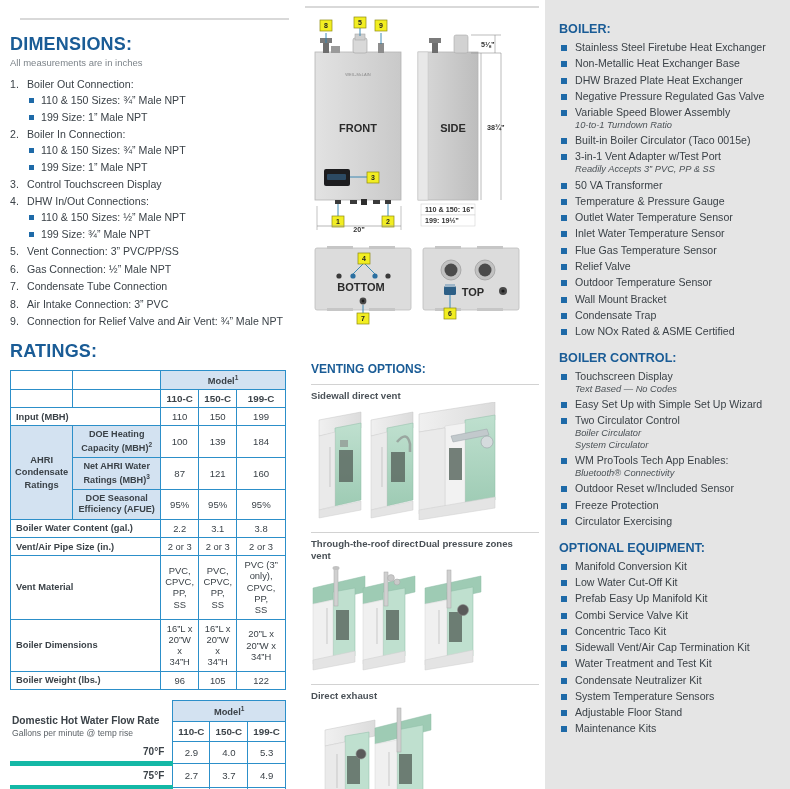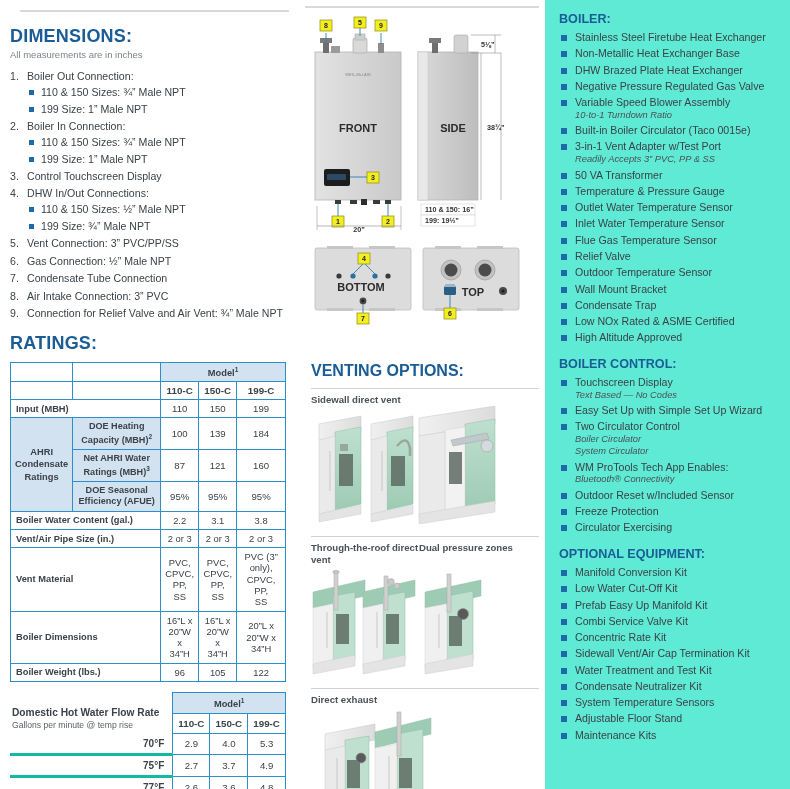--- a/index.html
+++ b/index.html
@@ -7,23 +7,23 @@
     width:790px;height:789px;
     background:#ffffff;
     font-family:"Liberation Sans","DejaVu Sans",sans-serif;
     color:#3b4248;
     overflow:hidden;
     position:relative;
   }
   .page{position:relative;width:790px;height:789px;display:flex;}
 
   
-  .col-left{width:305px;position:relative;padding:4px 10px;box-sizing:border-box;}
+  .col-left{width:305px;position:relative;padding:12px 10px;box-sizing:border-box;}
   .col-mid{width:240px;position:relative;box-sizing:border-box;}
-  .col-right{width:245px;background:#5eead4;box-sizing:border-box;padding:6px 8px 0 14px;position:relative;}
+  .col-right{width:245px;background:#e5e5e5;box-sizing:border-box;padding:16px 8px 0 14px;position:relative;}
 
   .toprule{height:2px;background:#d9d9d9;margin:6px 0 0 0;}
   .col-left .toprule{margin-left:10px;margin-right:6px;}
 
   h1.sec{
     color:#1a5c96;font-size:18px;font-weight:bold;letter-spacing:.2px;
     margin:14px 0 2px 0;font-family:"Liberation Sans",sans-serif;
   }
   .sub-note{font-size:9.5px;color:#7d848a;margin:0 0 10px 0;}
 
@@ -46,26 +46,26 @@
   .ahri{background:#d3e2f1;font-weight:bold;font-size:9.3px;text-align:center;line-height:1.35;}
   .subhead{background:#d3e2f1;font-weight:bold;font-size:9.1px;text-align:left;line-height:1.25;padding-left:5px;}
   .multiline{line-height:1.2;font-size:9.4px;}
   .blankcell{border:none;}
   sup{font-size:6.5px;vertical-align:super;}
 
   .dhw-title{font-weight:bold;font-size:10.2px;line-height:1.25;text-align:left;}
   .dhw-note{font-weight:normal;font-size:8.6px;color:#5b6166;}
   table.dhw{border-collapse:collapse;font-size:9.6px;width:276px;margin-top:10px;}
   table.dhw td,table.dhw th{border:1px solid #2c8fc9;padding:4px;text-align:center;color:#3b4248;}
-  table.dhw .rowlab{text-align:right;font-weight:bold;border:none;border-bottom:3px solid #14b8a6;padding-right:8px;font-size:10px;}
+  table.dhw .rowlab{text-align:right;font-weight:bold;border:none;border-bottom:5px solid #14b8a6;padding-right:8px;font-size:10px;}
   table.dhw .titlecell{border:none;text-align:left;vertical-align:bottom;padding-left:2px;}
 
   
   .drawing-wrap{position:relative;width:240px;height:340px;}
-  .vent-head{color:#1a5c96;font-size:16px;font-weight:bold;margin:14px 0 0 6px;}
+  .vent-head{color:#1a5c96;font-size:12px;font-weight:bold;margin:14px 0 0 6px;}
   .vrule{height:1px;background:#d2d2d2;margin:8px 6px 5px 6px;}
   .vlabel{font-size:9.6px;font-weight:bold;color:#4a5157;margin:0 0 0 6px;line-height:1.25;}
 
   
   h2.rsec{color:#1a5c96;font-size:12.6px;font-weight:bold;margin:6px 0 5px 0;}
   ul.rlist{list-style:none;margin:0 0 12px 0;padding:0;font-size:10.6px;color:#3b4248;}
   ul.rlist li{position:relative;padding-left:16px;margin-bottom:2.5px;line-height:1.3;}
   ul.rlist li:before{content:"";position:absolute;left:2px;top:4px;width:6px;height:6px;background:#1e6aa8;}
   ul.rlist li .it{display:block;font-style:italic;font-size:9.3px;color:#4b5257;line-height:1.28;}
 
@@ -485,41 +485,40 @@
         <li><span>50 VA Transformer</span></li>
         <li><span>Temperature &amp; Pressure Gauge</span></li>
         <li><span>Outlet Water Temperature Sensor</span></li>
         <li><span>Inlet Water Temperature Sensor</span></li>
         <li><span>Flue Gas Temperature Sensor</span></li>
         <li><span>Relief Valve</span></li>
         <li><span>Outdoor Temperature Sensor</span></li>
         <li><span>Wall Mount Bracket</span></li>
         <li><span>Condensate Trap</span></li>
         <li><span>Low NOx Rated &amp; ASME Certified</span></li>
-        <li><span>High Altitude Approved</span></li>
       </ul>
 
     <h2 class="rsec">BOILER CONTROL:</h2>
     <ul class="rlist" id="control-list">
         <li><span>Touchscreen Display</span><span class="it">Text Based — No Codes</span></li>
         <li><span>Easy Set Up with Simple Set Up Wizard</span></li>
         <li><span>Two Circulator Control</span><span class="it">Boiler Circulator</span><span class="it">System Circulator</span></li>
         <li><span>WM ProTools Tech App Enables:</span><span class="it">Bluetooth® Connectivity</span></li>
         <li><span>Outdoor Reset w/Included Sensor</span></li>
         <li><span>Freeze Protection</span></li>
         <li><span>Circulator Exercising</span></li>
       </ul>
 
     <h2 class="rsec">OPTIONAL EQUIPMENT:</h2>
     <ul class="rlist" id="optional-list">
         <li><span>Manifold Conversion Kit</span></li>
         <li><span>Low Water Cut-Off Kit</span></li>
         <li><span>Prefab Easy Up Manifold Kit</span></li>
         <li><span>Combi Service Valve Kit</span></li>
-        <li><span>Concentric Rate Kit</span></li>
+        <li><span>Concentric Taco Kit</span></li>
         <li><span>Sidewall Vent/Air Cap Termination Kit</span></li>
         <li><span>Water Treatment and Test Kit</span></li>
         <li><span>Condensate Neutralizer Kit</span></li>
         <li><span>System Temperature Sensors</span></li>
         <li><span>Adjustable Floor Stand</span></li>
         <li><span>Maintenance Kits</span></li>
       </ul>
   </div>
 </div>
 

